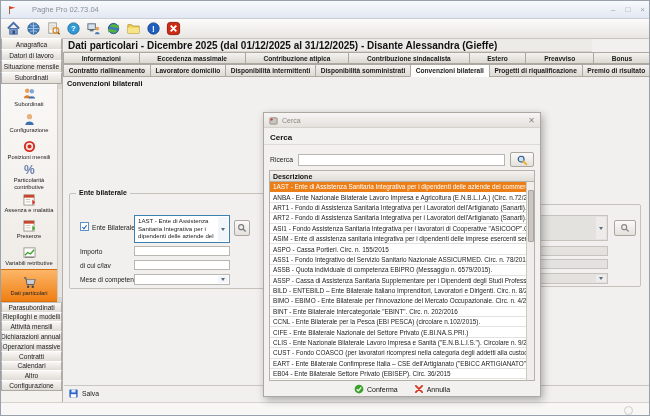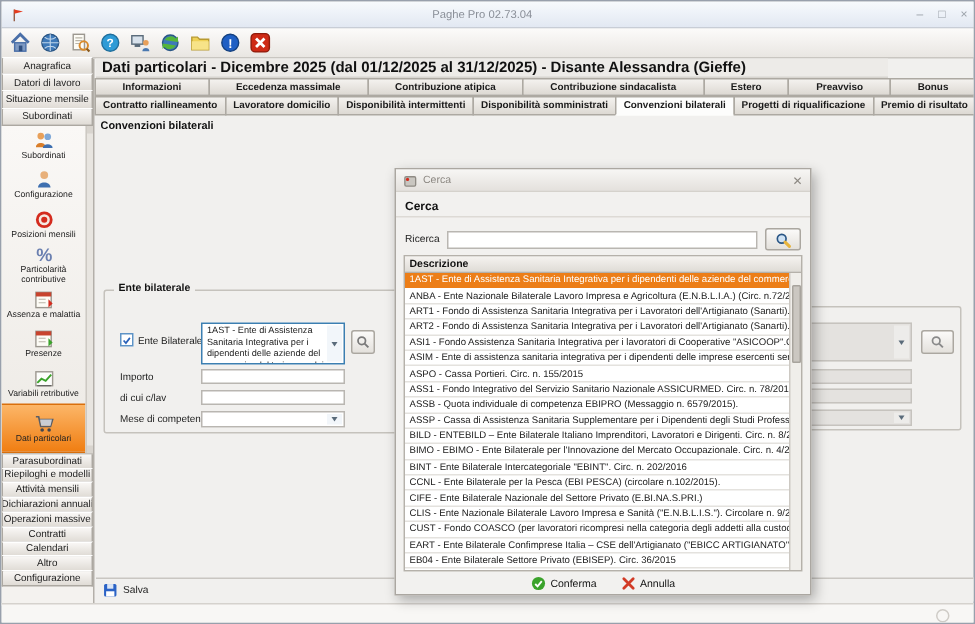--- a/index.html
+++ b/index.html
@@ -3,21 +3,21 @@
 <meta charset="utf-8">
 <style>
   * { margin:0; padding:0; box-sizing:border-box; }
   html,body { font-family:"Liberation Sans", sans-serif; background:#cfd3da; }
   #app { position:relative; width:650px; height:416px; background:#F1F0EE; border:1px solid #98A0AC; overflow:hidden; }
 
   
   .titlebar { position:absolute; left:0; top:0; width:650px; height:18px;
     background:linear-gradient(#F7FAFD,#E2E8F2); border-bottom:1px solid #C8CDD6;
     display:flex; align-items:center; padding:0 6px; }
-  .titlebar .title { font-size:7.5px; color:#8a8f98; margin-left:15px; flex:1;text-align:center; }
+  .titlebar .title { font-size:7.5px; color:#8a8f98; margin-left:15px; flex:1; }
   .winctl { display:flex; gap:10px; color:#9aa0a8; font-size:8px; }
   .winctl span { cursor:default; }
 
   
   .toolbar { position:absolute; left:0; top:18px; width:650px; height:20px;
     background:linear-gradient(#FCFBFA,#E9E6E2); border-bottom:1px solid #C9C6C1;
     display:flex; align-items:center; gap:3px; padding:0 4px; }
   .tbicon { width:17px; height:17px; display:flex; align-items:center; justify-content:center; }
   .tbicon svg { width:15px; height:15px; }
 

